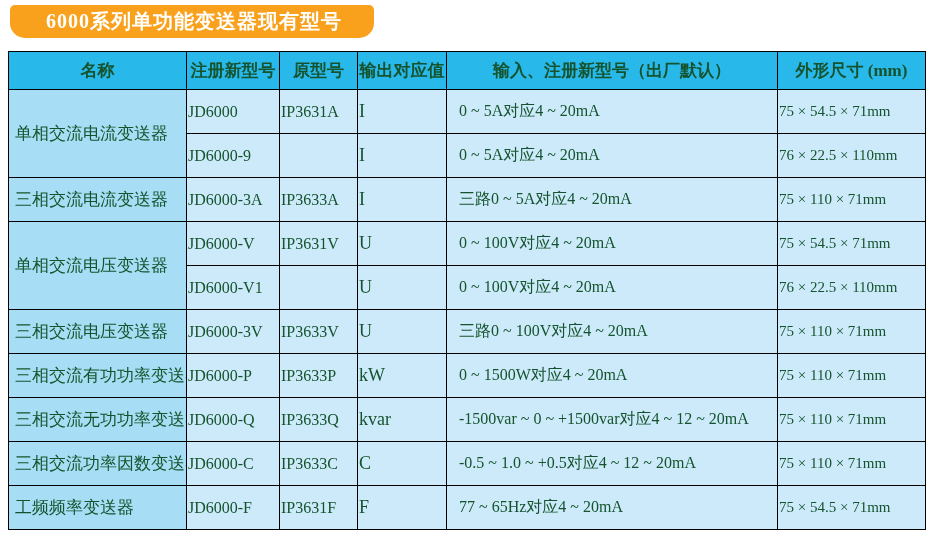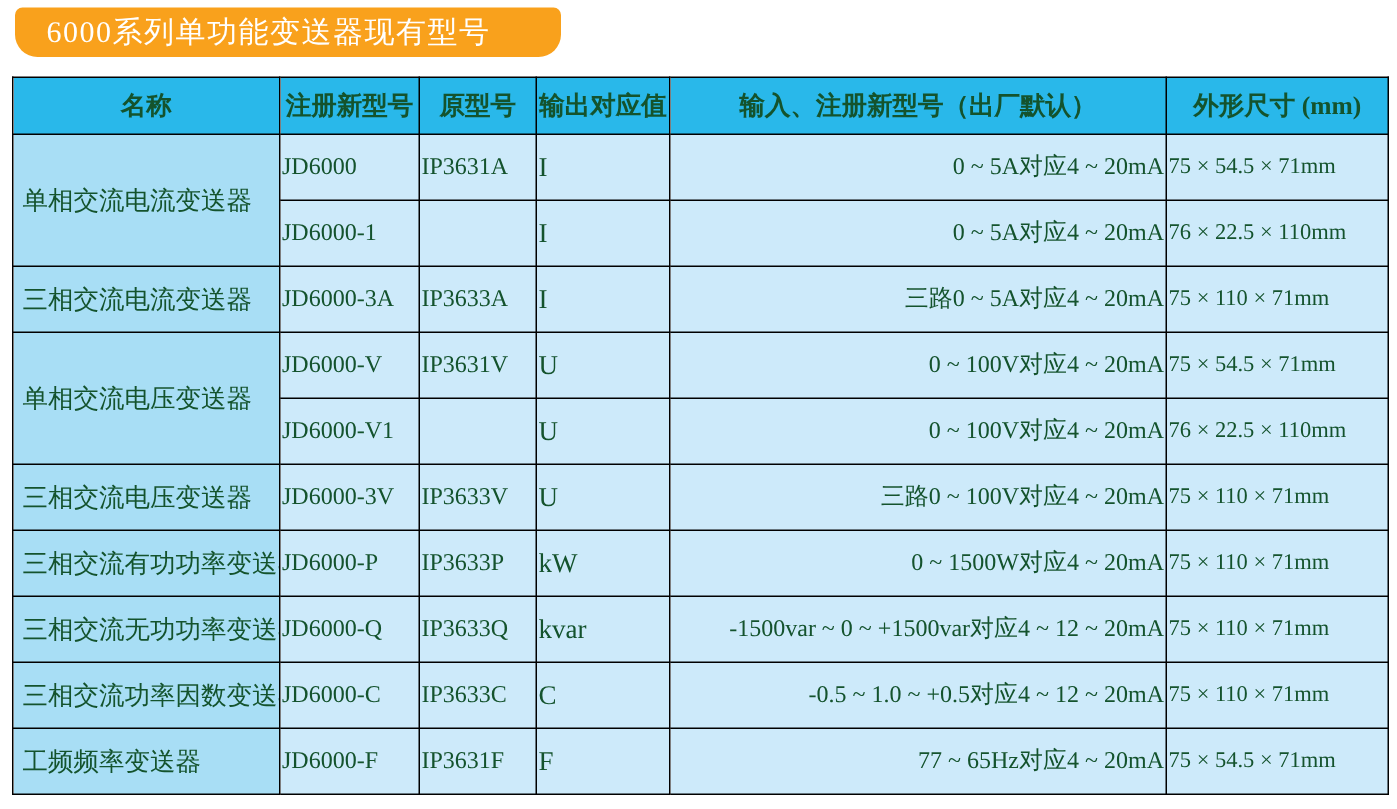--- a/index.html
+++ b/index.html
@@ -16,23 +16,23 @@
     top: 5px;
     width: 364px;
     height: 33px;
     background: #f9a11c;
     border-radius: 5px 5px 15px 15px;
     display: flex;
     align-items: center;
   }
   .banner-title {
     color: #ffffff;
-    font-weight: normal;
+    font-weight: bold;
     font-size: 20px;
-    padding-left: 21px;
+    padding-left: 36px;
     letter-spacing: 1px;
     white-space: nowrap;
   }
   table.model-table {
     position: absolute;
     left: 8px;
     top: 51px;
     border-collapse: collapse;
     table-layout: fixed;
     width: 917px;
@@ -62,21 +62,21 @@
     font-family: Liberation Mono, monospace;
   }
   td.data-cell {
     background: #cdeafa;
     text-align: left;
     font-size: 16px;
     vertical-align: middle;
   }
   td.param-cell { font-size: 18px; }
   td.io-cell {
-    text-align: right;
+    text-align: left;
     padding-left: 12px;
   }
   td.size-cell { font-size: 15px; }
 </style>
 </head>
 <body>
 
 <div class="banner">
   <span class="banner-title">6000系列单功能变送器现有型号</span>
 </div>
@@ -103,21 +103,21 @@
   <tbody>
     <tr>
       <td class="name-cell" rowspan="2">单相交流电流变送器</td>
       <td class="data-cell">JD6000</td>
       <td class="data-cell">IP3631A</td>
       <td class="data-cell param-cell">I</td>
       <td class="data-cell io-cell">0 ~ 5A对应4 ~ 20mA</td>
       <td class="data-cell size-cell">75 × 54.5 × 71mm</td>
     </tr>
     <tr>
-      <td class="data-cell">JD6000-1</td>
+      <td class="data-cell">JD6000-9</td>
       <td class="data-cell"></td>
       <td class="data-cell param-cell">I</td>
       <td class="data-cell io-cell">0 ~ 5A对应4 ~ 20mA</td>
       <td class="data-cell size-cell">76 × 22.5 × 110mm</td>
     </tr>
     <tr>
       <td class="name-cell">三相交流电流变送器</td>
       <td class="data-cell">JD6000-3A</td>
       <td class="data-cell">IP3633A</td>
       <td class="data-cell param-cell">I</td>

